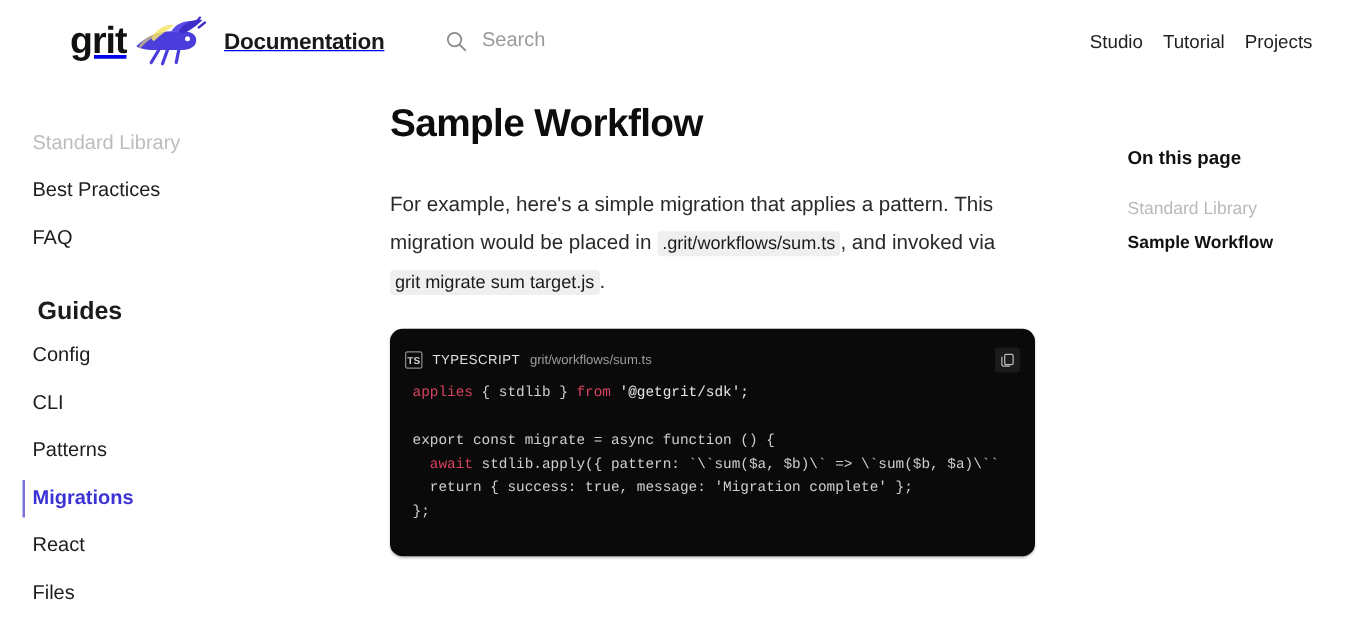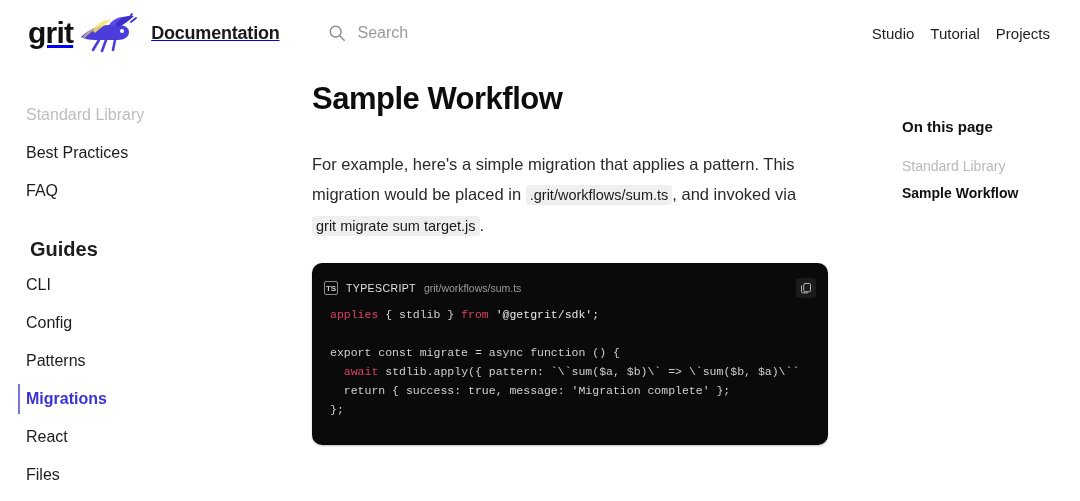--- a/index.html
+++ b/index.html
@@ -32,20 +32,21 @@
   }
 
   
   .header {
     position: absolute;
     left: 0; top: 0;
     width: 1080px;
     height: 66px;
     display: flex;
     background: #ffffff;
+    padding-left: 28px;
   }
 
   .brand {
     display: flex;
     align-items: center;
     margin-left: 28px;
     gap: 0px;
   }
 
   .logo-word {
@@ -293,22 +294,22 @@
     </div>
   </div>
 
   <nav class="sidebar">
     <a class="side-item muted" href="#">Standard Library</a>
     <a class="side-item" href="#">Best Practices</a>
     <a class="side-item" href="#">FAQ</a>
 
     <div class="side-section">Guides</div>
 
+    <a class="side-item" href="#">Config</a>
     <a class="side-item" href="#">CLI</a>
-    <a class="side-item" href="#">Config</a>
     <a class="side-item" href="#">Patterns</a>
     <a class="side-item active" href="#">Migrations</a>
     <a class="side-item" href="#">React</a>
     <a class="side-item" href="#">Files</a>
   </nav>
 
   <main class="main">
     <h1 class="page-title">Sample Workflow</h1>
 
     <p class="para"><span>For example, here's a simple migration that applies a pattern. This migration would be placed in </span><code class="inline">.grit/workflows/sum.ts</code><span>, and invoked via </span><code class="inline">grit migrate sum target.js</code><span>.</span></p>

